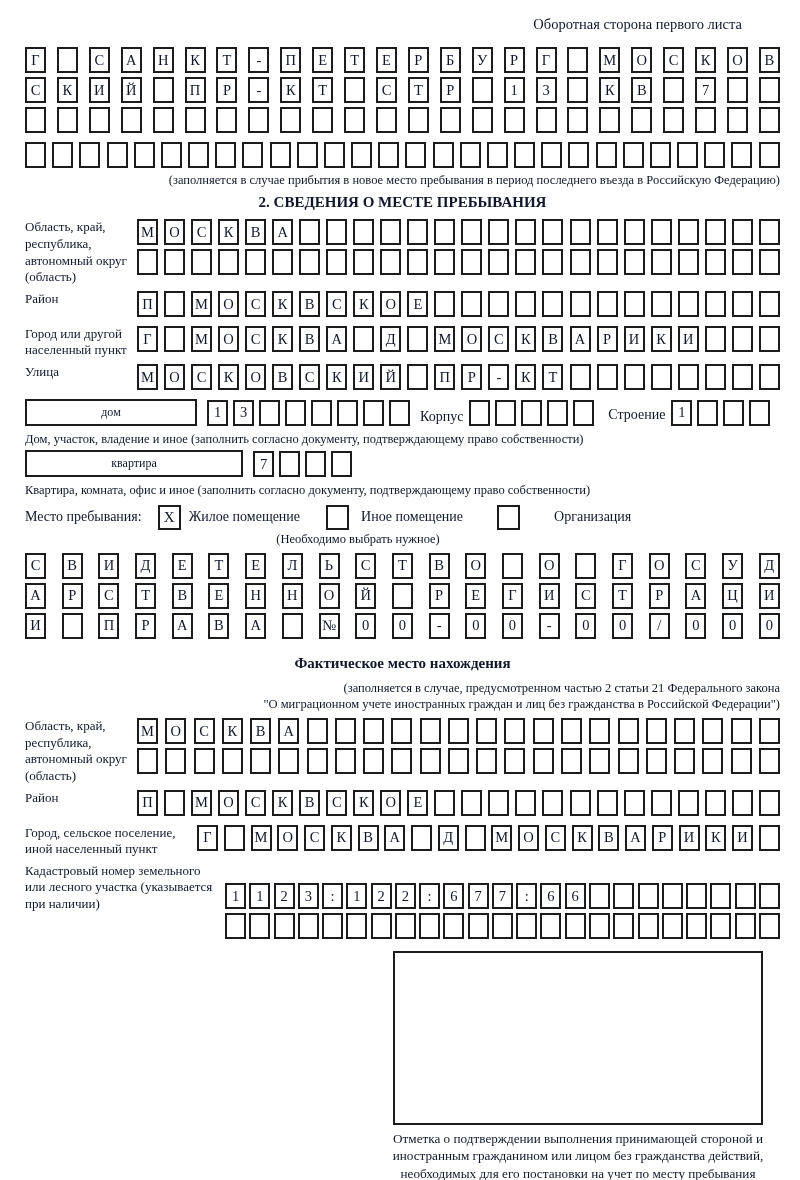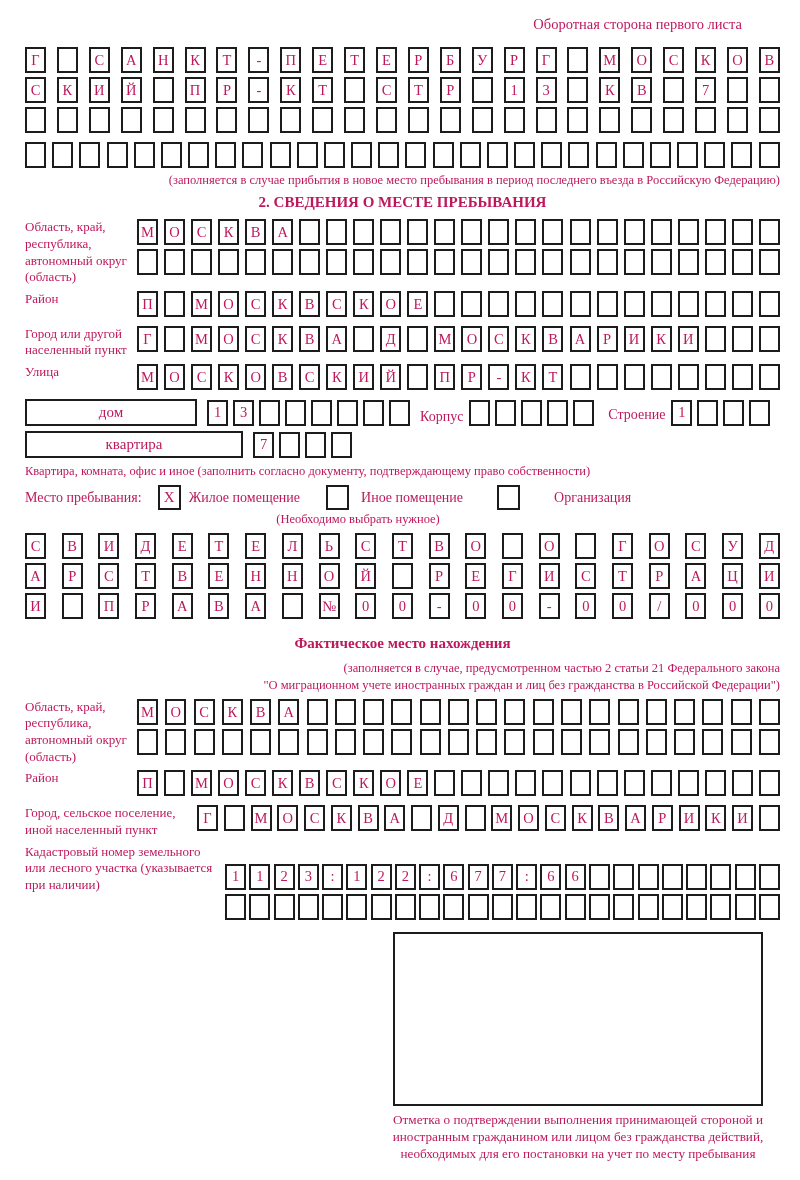--- a/index.html
+++ b/index.html
@@ -1,20 +1,20 @@
 <!DOCTYPE html>
 <html><head>
 <meta charset="utf-8">
 <style>
   html,body { margin:0; padding:0; background:#ffffff; }
   .page {
     position:relative; width:800px; height:1180px; box-sizing:border-box;
     padding:16px 20px 0 25px; overflow:hidden;
     font-family:"Liberation Serif","DejaVu Serif",serif;
-    color:#be185d; background:#fff;
+    color:#0f172a; background:#fff;
   }
   .hdr { text-align:right; font-size:14.5px; padding-right:38px; margin-bottom:14px; }
 
   .fieldrow { display:flex; align-items:flex-start; margin-bottom:5px; }
   .flabel { flex:none; font-size:13px; line-height:1.28; padding-right:8px; box-sizing:border-box; }
   .w150 { width:150px; } .w112 { width:112px; } .w172 { width:172px; } .w200 { width:200px; }
   .cellcol { flex:1; min-width:0; }
 
   .cellrow { display:flex; justify-content:space-between; margin-bottom:4px; }
   .cell {
@@ -25,21 +25,21 @@
   }
   .inlinecells { display:flex; gap:5px; }
   .inlinecells .cell { margin:0; }
 
   .caption { font-size:12.5px; line-height:1.3; }
   .caption.center { text-align:right; }
   .sectitle { text-align:center; font-weight:bold; font-size:15px; margin:6px 0 8px 0; }
 
   .widebox {
     box-sizing:border-box; border:2px solid #1c1c1c; height:27px;
-    display:flex; align-items:center; justify-content:center; font-size:15px; background:#fff;
+    display:flex; align-items:center; justify-content:center; font-size:12px; background:#fff;
   }
   .checkbox {
     flex:none; width:23px; height:25px; box-sizing:border-box; border:2px solid #1c1c1c;
     display:flex; align-items:center; justify-content:center; font-size:15px; background:#fff;
   }
   .opt-label { font-size:14px; }
   .note { font-size:12.5px; margin:2px 0 6px 168px; width:330px; text-align:center; }
 
   .stamp-wrap { margin-top:8px; }
   .stamp-box {
@@ -351,20 +351,21 @@
         <div class="cell"></div>
       </div>
     <div class="opt-label" style="margin:4px 6px 0 14px">Строение</div>
     <div class="inlinecells">
         <div class="cell">1</div>
         <div class="cell"></div>
         <div class="cell"></div>
         <div class="cell"></div>
       </div>
   </div>
+  <div class="caption mb2">Дом, участок, владение и иное (заполнить согласно документу, подтверждающему право собственности)</div>
 
   <div class="fieldrow gap-sm" style="align-items:center">
     <div class="widebox" style="width:218px">квартира</div>
     <div class="inlinecells" style="margin-left:10px">
         <div class="cell">7</div>
         <div class="cell"></div>
         <div class="cell"></div>
         <div class="cell"></div>
       </div>
   </div>

